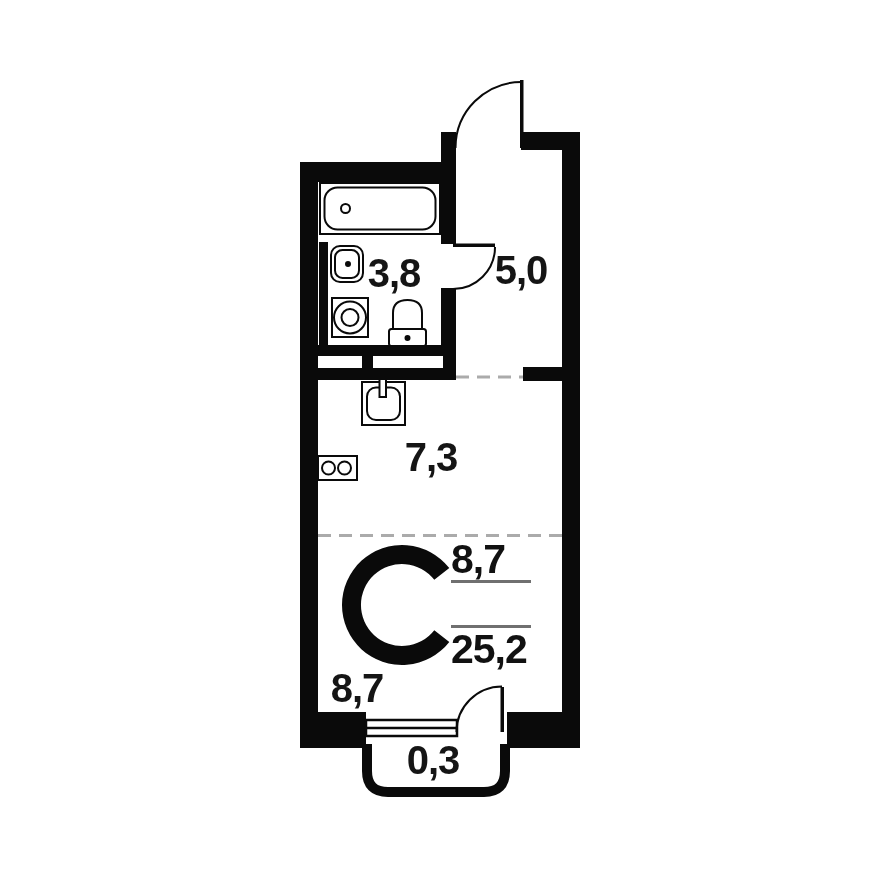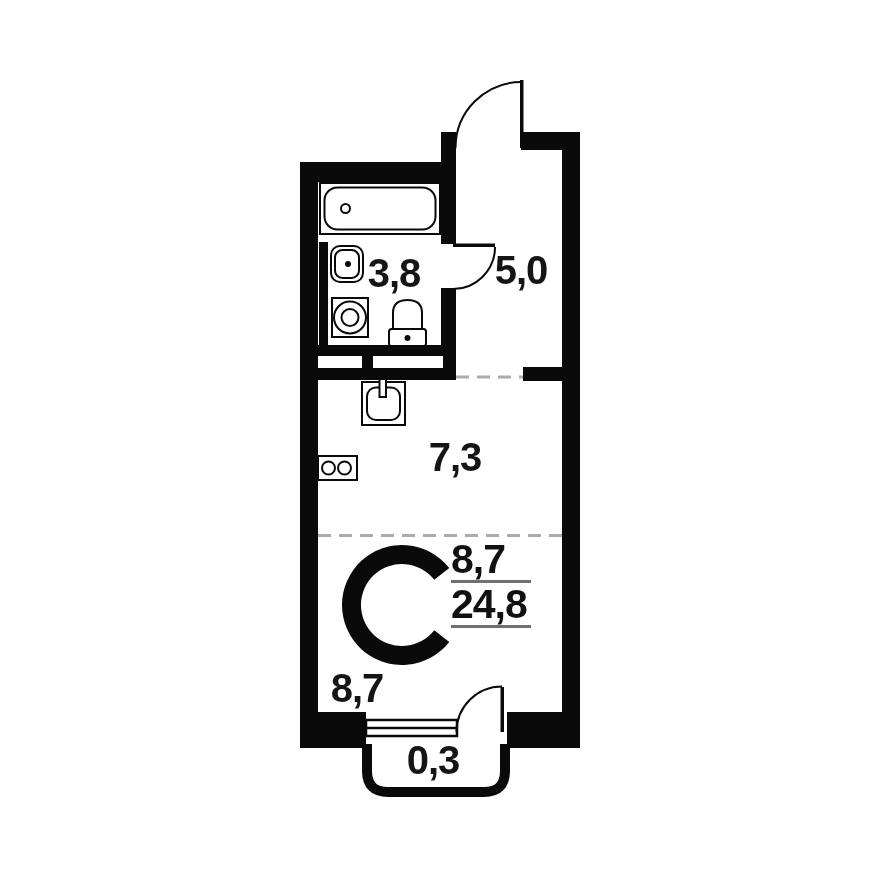--- a/index.html
+++ b/index.html
@@ -114,24 +114,24 @@
     <g stroke="#707070" stroke-width="3">
       <line x1="451" y1="581.5" x2="531" y2="581.5"></line>
       <line x1="451" y1="626.5" x2="531" y2="626.5"></line>
     </g>
   </svg>
 
   <div class="room-label" style="left:394px;top:273px;">3,8</div>
 
   <div class="room-label" style="left:521px;top:270px;">5,0</div>
 
-  <div class="room-label" style="left:431px;top:457px;margin-left:24px;">7,3</div>
+  <div class="room-label" style="left:431px;top:457px;">7,3</div>
 
   <div class="room-label" style="left:357px;top:688px;">8,7</div>
 
   <div class="room-label" style="left:433px;top:760px;">0,3</div>
 
   <div class="sum-num" style="left:451px;top:559px;">8,7</div>
 
-  <div class="sum-num" style="left:451px;top:604px;">24,8</div>
 
+  <div class="sum-num" style="left:451px;top:649px;">25,2</div>
 
 </div>
 
 </body></html>

